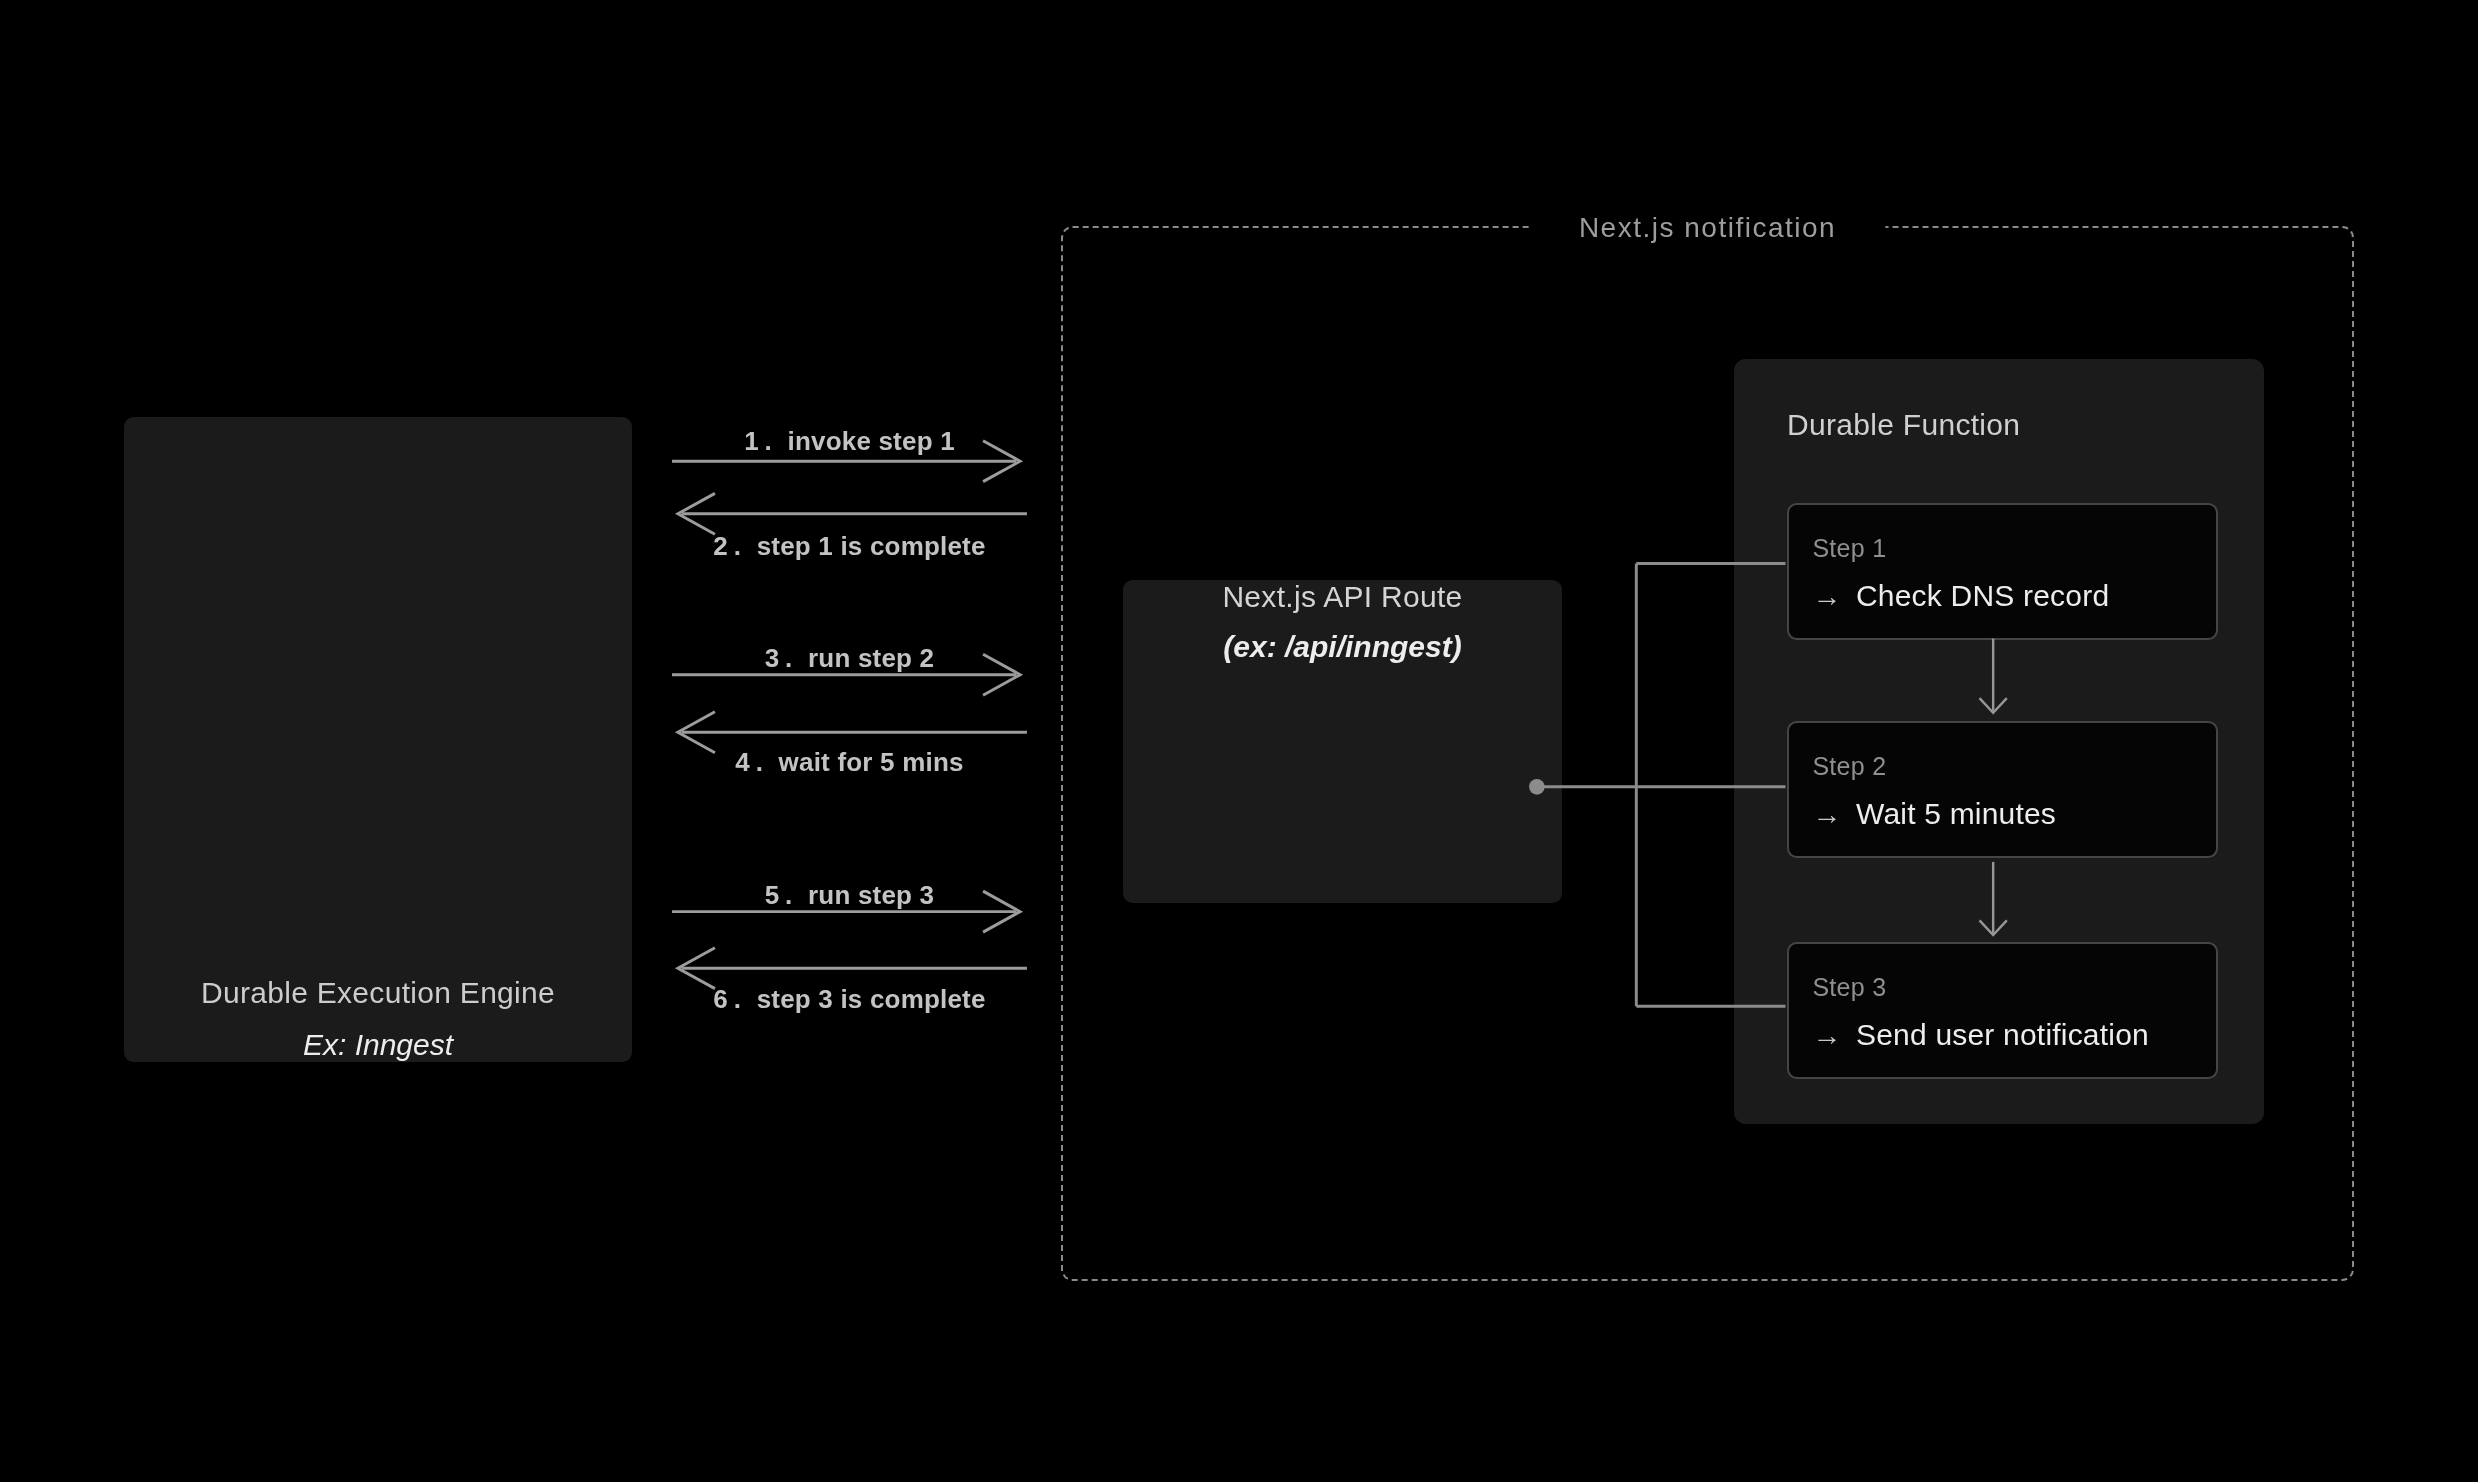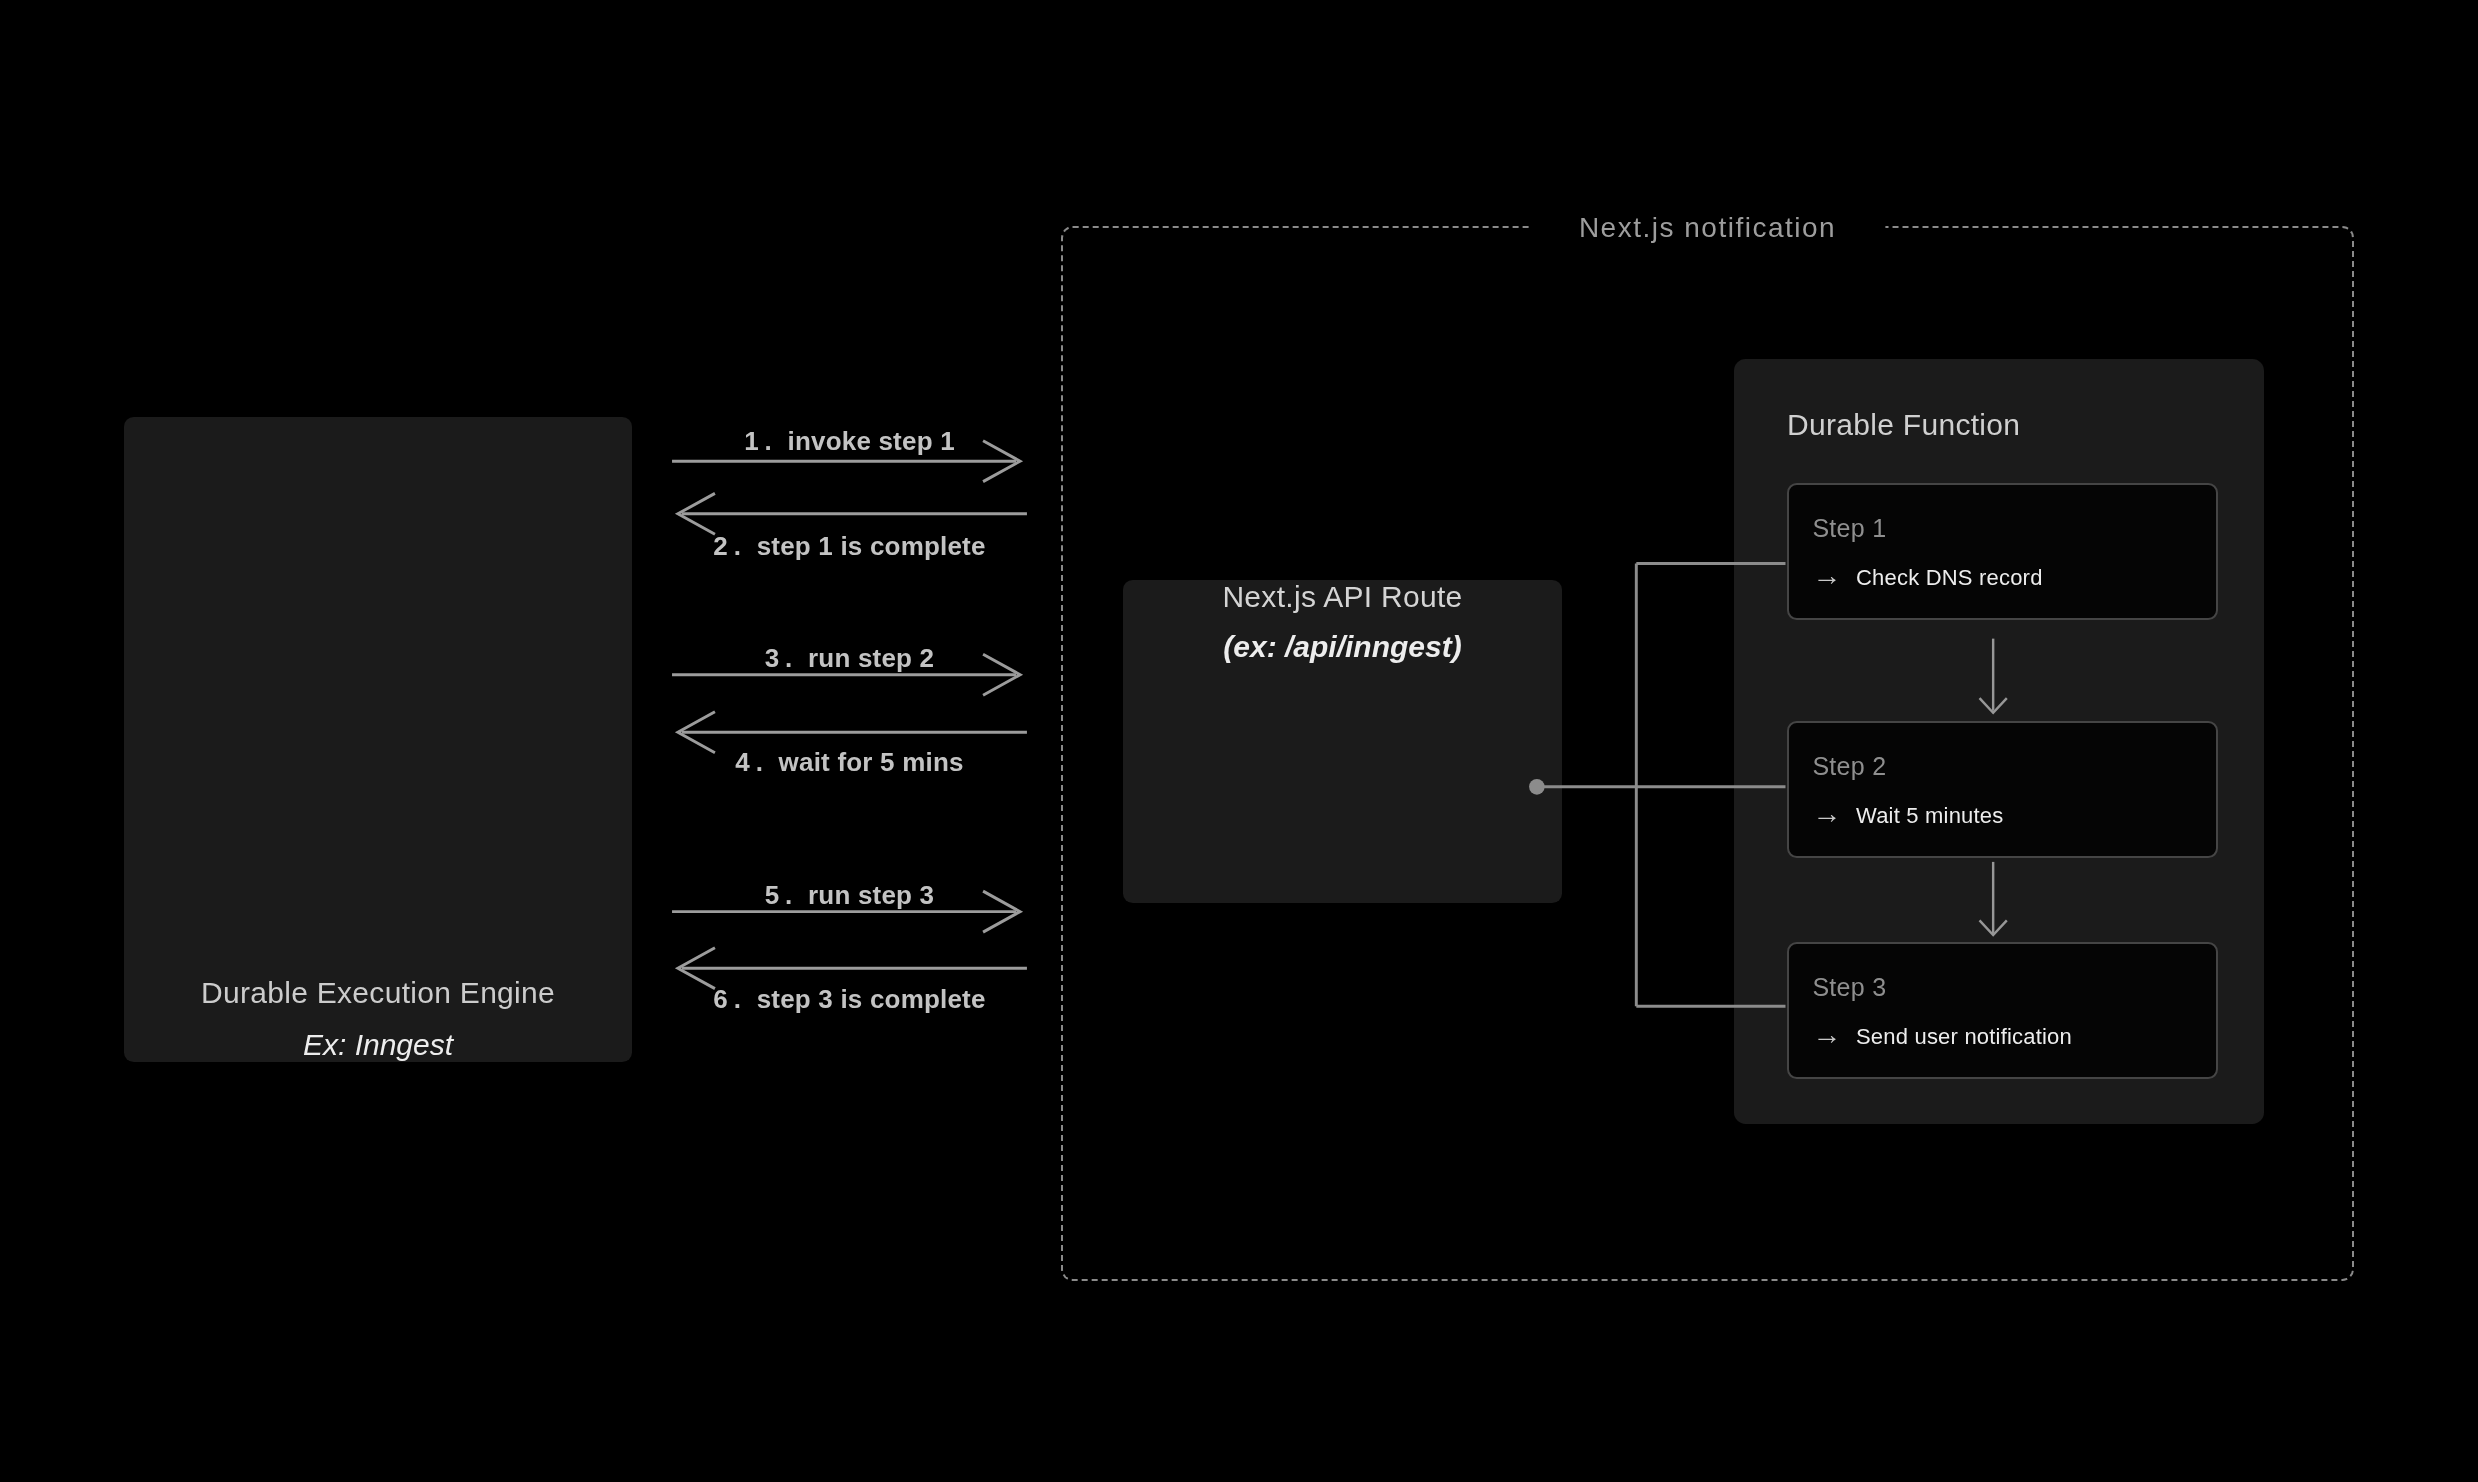--- a/index.html
+++ b/index.html
@@ -63,27 +63,27 @@
     font-size:30px;color:#d0d0d0;letter-spacing:0.3px;
   }
   .step-card{
     position:absolute;left:53px;width:431px;height:137px;
     background:var(--card-bg);
     border:2px solid var(--card-border);border-radius:9.8px;
     padding:29px 19.5px 0 23.4px;
     display:flex;flex-direction:column;gap:15.6px;
     z-index:3;
   }
-  .step-card.pos-1{top:124px;}
+  .step-card.pos-1{top:144px;}
   .step-card.pos-2{top:362px;}
   .step-card.pos-3{top:583px;}
   .step-label{font-size:25px;color:var(--muted-text);letter-spacing:0.3px;}
   .step-action{display:flex;align-items:baseline;}
   .step-action .arrow-glyph{font-size:29px;color:#c9c9c9;margin-right:14.6px;}
-  .step-action .action-text{font-size:22px;color:var(--bright-text);letter-spacing:0.2px;}
+  .step-action .action-text{font-size:30px;color:var(--bright-text);letter-spacing:0.2px;}
 
   
   .msg-label{
     position:absolute;left:672px;width:355px;height:33px;line-height:33px;
     text-align:center;font-size:26px;font-weight:bold;color:var(--label-text);
     white-space:nowrap;z-index:3;
   }
   .msg-label .num{letter-spacing:5.9px;}
   .msg-label .txt{margin-left:9.8px;letter-spacing:0.2px;}
   .msg-1{top:425px;} .msg-2{top:530px;} .msg-3{top:642px;}

